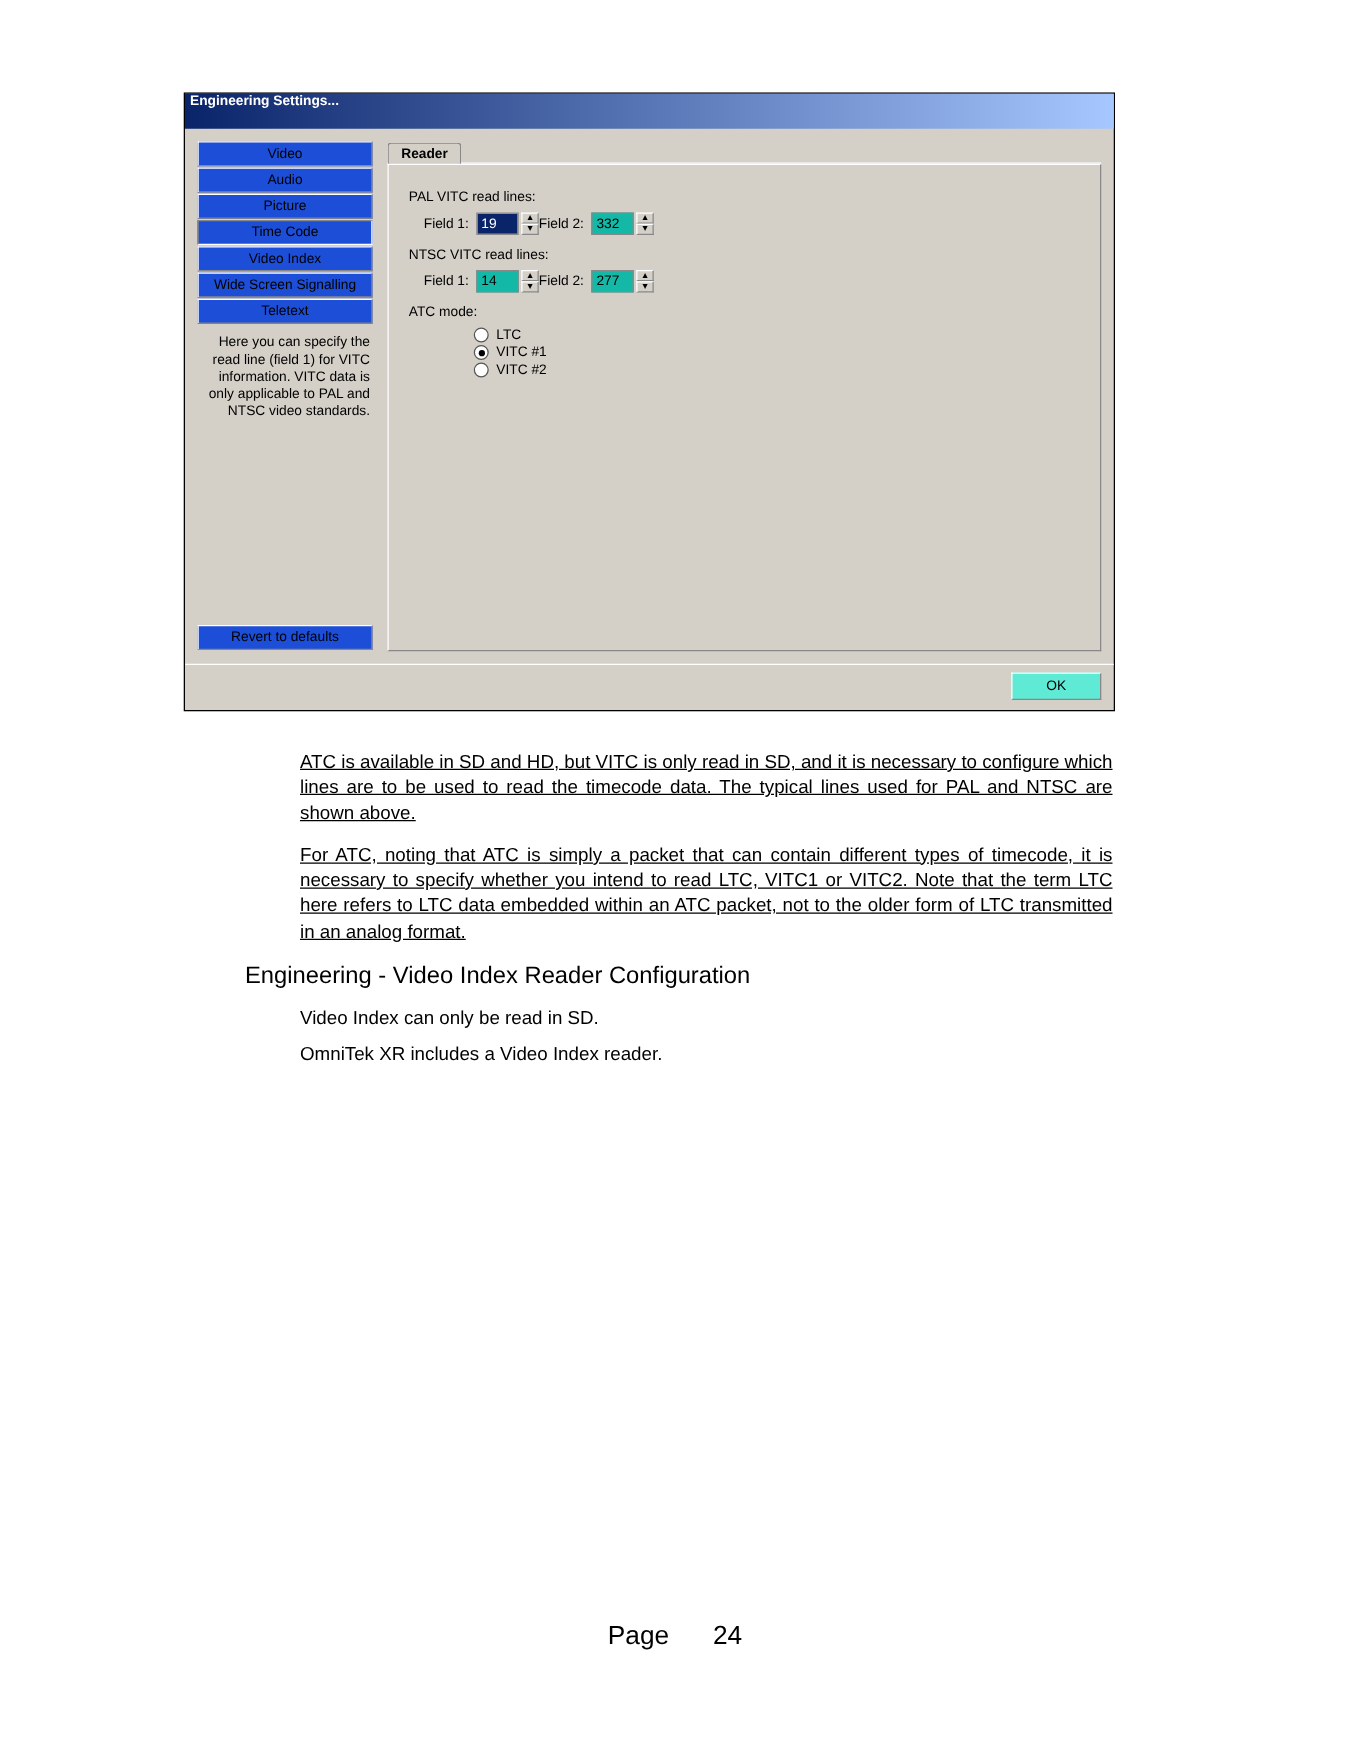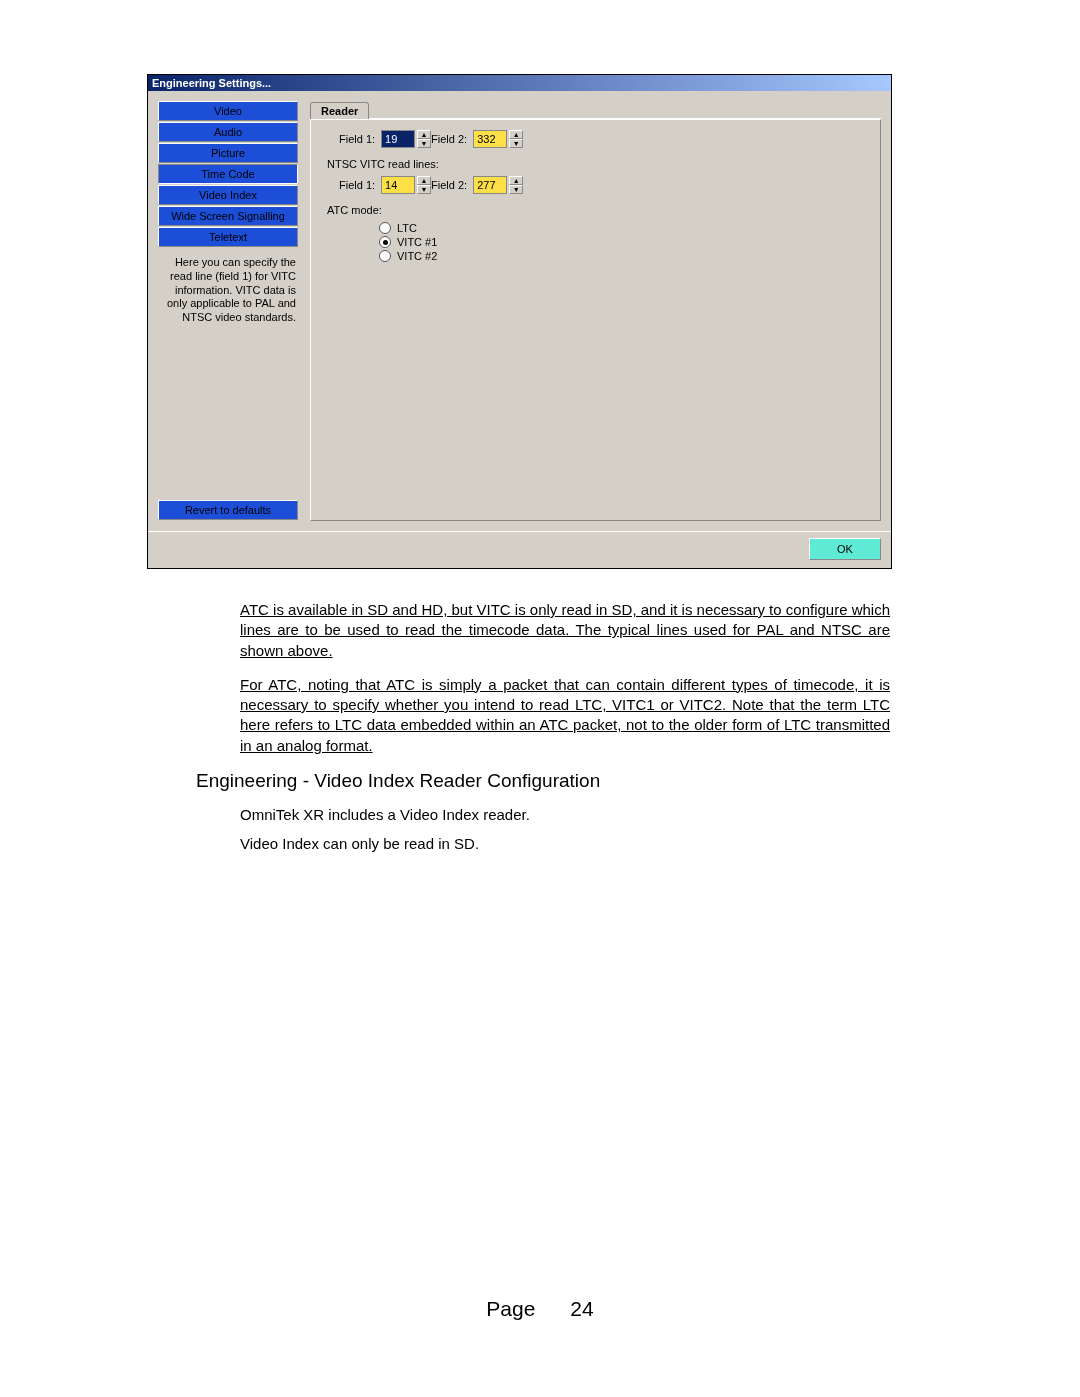--- a/index.html
+++ b/index.html
@@ -18,26 +18,26 @@
   
   .dlg {
     position: absolute;
     left: 147px; top: 74px;
     width: 745px; height: 495px;
     border: 1px solid #000;
     background: #d4d0c8;
     display: flex; flex-direction: column;
   }
   .titlebar {
-    height: 16px;
+    height: 28px;
     background: linear-gradient(to right, #0a246a, #a6c7ff);
     color: #fff;
     font-weight: bold;
     font-size: 11px;
-    display: flex; align-items: center;
+    display: flex; 
     padding-left: 4px;
   }
   .dlg-body {
     flex: 1;
     display: flex;
     padding: 10px;
   }
   .sidebar { width: 140px; display: flex; flex-direction: column; }
   .sidebtn {
     border: 1px solid #888;
@@ -87,21 +87,21 @@
   }
   .row { display: flex; align-items: center; margin-bottom: 6px; }
   .lbl { margin-right: 6px; }
   .spin {
     display: inline-flex; align-items: center; 
   }
   .spin input {
     width: 34px; height: 18px;
     font-size: 11px;
     border: 1px solid #888;
-    background: #fde047;
+    background: #14b8a6;
     padding: 0 3px;
   }
   .spinbtns { display: flex; flex-direction: column; margin-left: 2px; }
   .spinbtn {
     width: 14px; height: 9px;
     border: 1px solid #888;
     border-top-color: #fff; border-left-color: #fff;
     background: #d4d0c8;
     font-size: 7px; line-height: 7px; text-align: center;
     display: flex; align-items: center; justify-content: center;
@@ -203,20 +203,21 @@
             </div>
         </div>
       </div>
 
       <div class="main">
         <div class="tabstrip">
           <div class="tab"><span>Reader</span></div>
         </div>
         <div class="panel">
 
+          <div class="section-head">PAL VITC read lines:</div>
           <div class="row" style="padding-left:12px;">
             <span class="lbl">Field 1:</span>
             <span class="spin">
               <input style="color: rgb(255, 255, 255); background: linear-gradient(rgb(10, 36, 106), rgb(10, 36, 106));" value="19">
               <span class="spinbtns">
                 <span class="spinbtn">▲</span>
                 <span class="spinbtn">▼</span>
               </span>
             </span>
             <span class="lbl">Field 2:</span>
@@ -276,20 +277,20 @@
   </div>
 
   <div class="doctext">
     <p>ATC is available in SD and HD, but VITC is only read in SD, and it is necessary to configure which lines are to be used to read the timecode data.  The typical lines used for PAL and NTSC are shown above.</p>
     <p>For ATC, noting that ATC is simply a packet that can contain different types of timecode, it is necessary to specify whether you intend to read LTC, VITC1 or VITC2.  Note that the term LTC here refers to LTC data embedded within an ATC packet, not to the older form of LTC transmitted in an analog format.</p>
   </div>
 
   <div class="doc-heading">Engineering - Video Index Reader Configuration</div>
 
   <div class="doctext2">
+    <p>Video Index can only be read in SD.</p>
     <p>OmniTek XR includes a Video Index reader.</p>
-    <p>Video Index can only be read in SD.</p>
   </div>
 
   <div class="pagenum">
     <span>Page</span>&nbsp;&nbsp;&nbsp;&nbsp;&nbsp;&nbsp;<span>24</span>
   </div>
 </div>
 
 </body></html>

